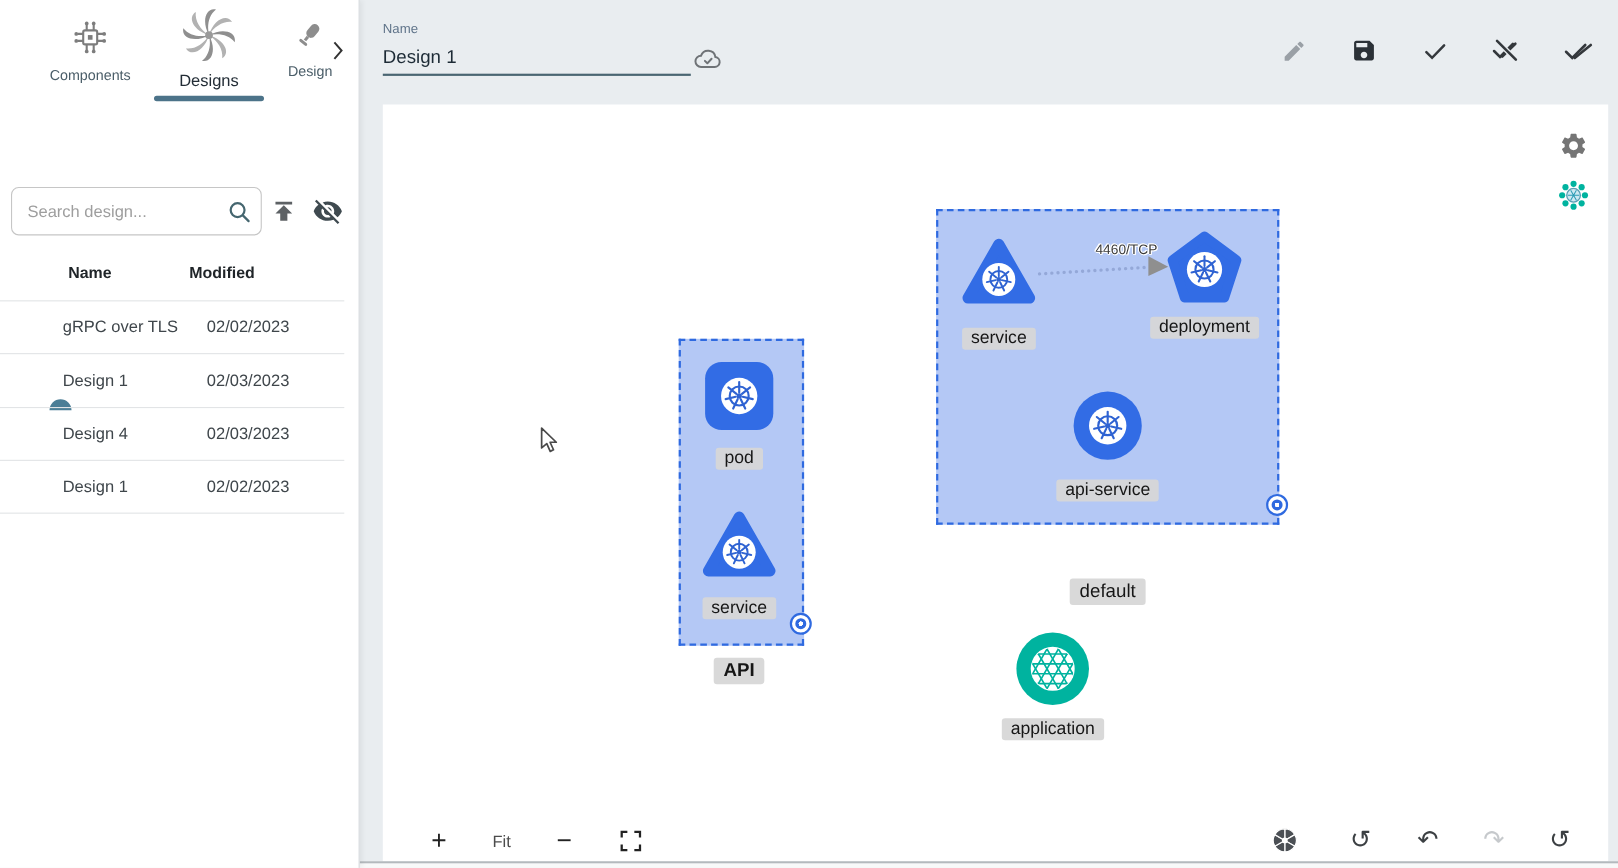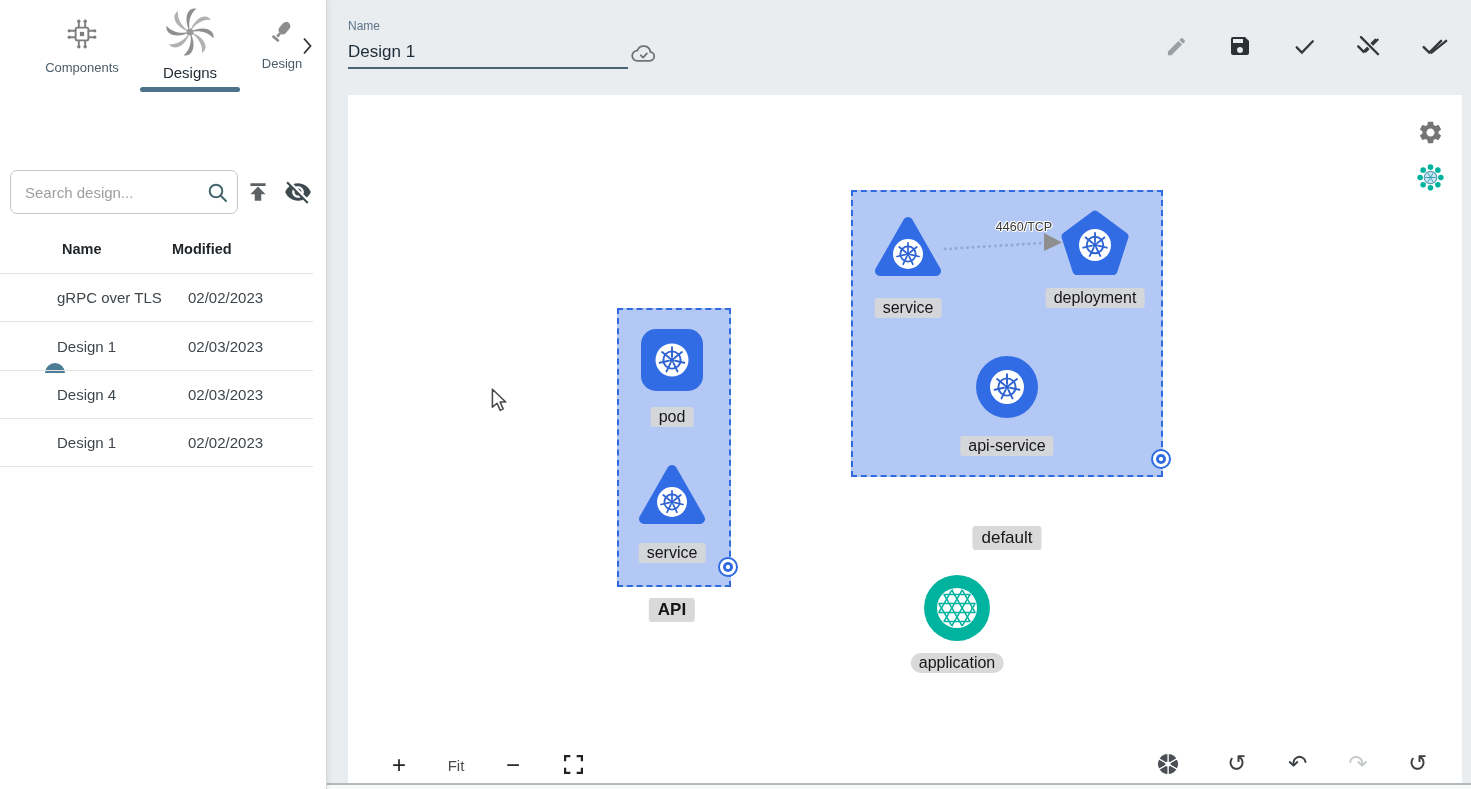--- a/index.html
+++ b/index.html
@@ -337,21 +337,21 @@
     <svg width="72" height="72" viewBox="0 0 72 72">
       <circle cx="36" cy="36" r="33" fill="#00b39f"></circle>
       <circle cx="36" cy="36" r="20" fill="#fff"></circle>
       <g transform="translate(36,36)" clip-path="url(#ballclip)" style="color:#00b39f">
         <use href="#meshlines"></use>
         <use href="#meshlines" transform="rotate(60)"></use>
         <use href="#meshlines" transform="rotate(120)"></use>
       </g>
     </svg>
   </div>
-  <div class="pill" style="left:957px;top:653px;border-radius:10px;">application</div>
+  <div class="pill" style="left:957px;top:653px;">application</div>
 
   <svg class="abs" style="left:490px;top:388px;z-index:20;" width="18" height="24" viewBox="0 0 14 20">
     <path d="M1.5 1 L1.5 16 L5.4 12.7 L8 18.6 L10.5 17.4 L7.9 11.7 L12.6 11.7 Z" fill="#fff" stroke="#4a4a4a" stroke-width="1.3" stroke-linejoin="round"></path>
   </svg>
 
   <div class="ctl" style="left:386px;top:752px;width:26px;height:26px;">
     <span class="zoom-glyph">+</span>
   </div>
   <div class="ctl" style="left:438px;top:754px;width:36px;height:22px;">
     <span class="fit-label">Fit</span>

